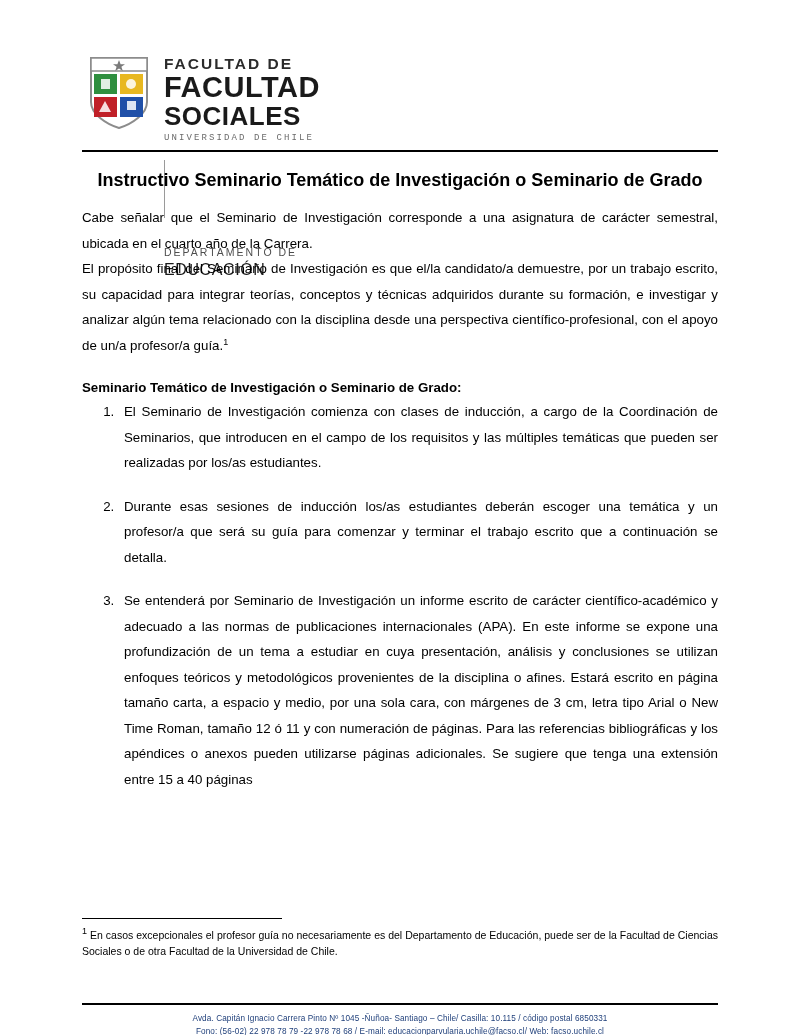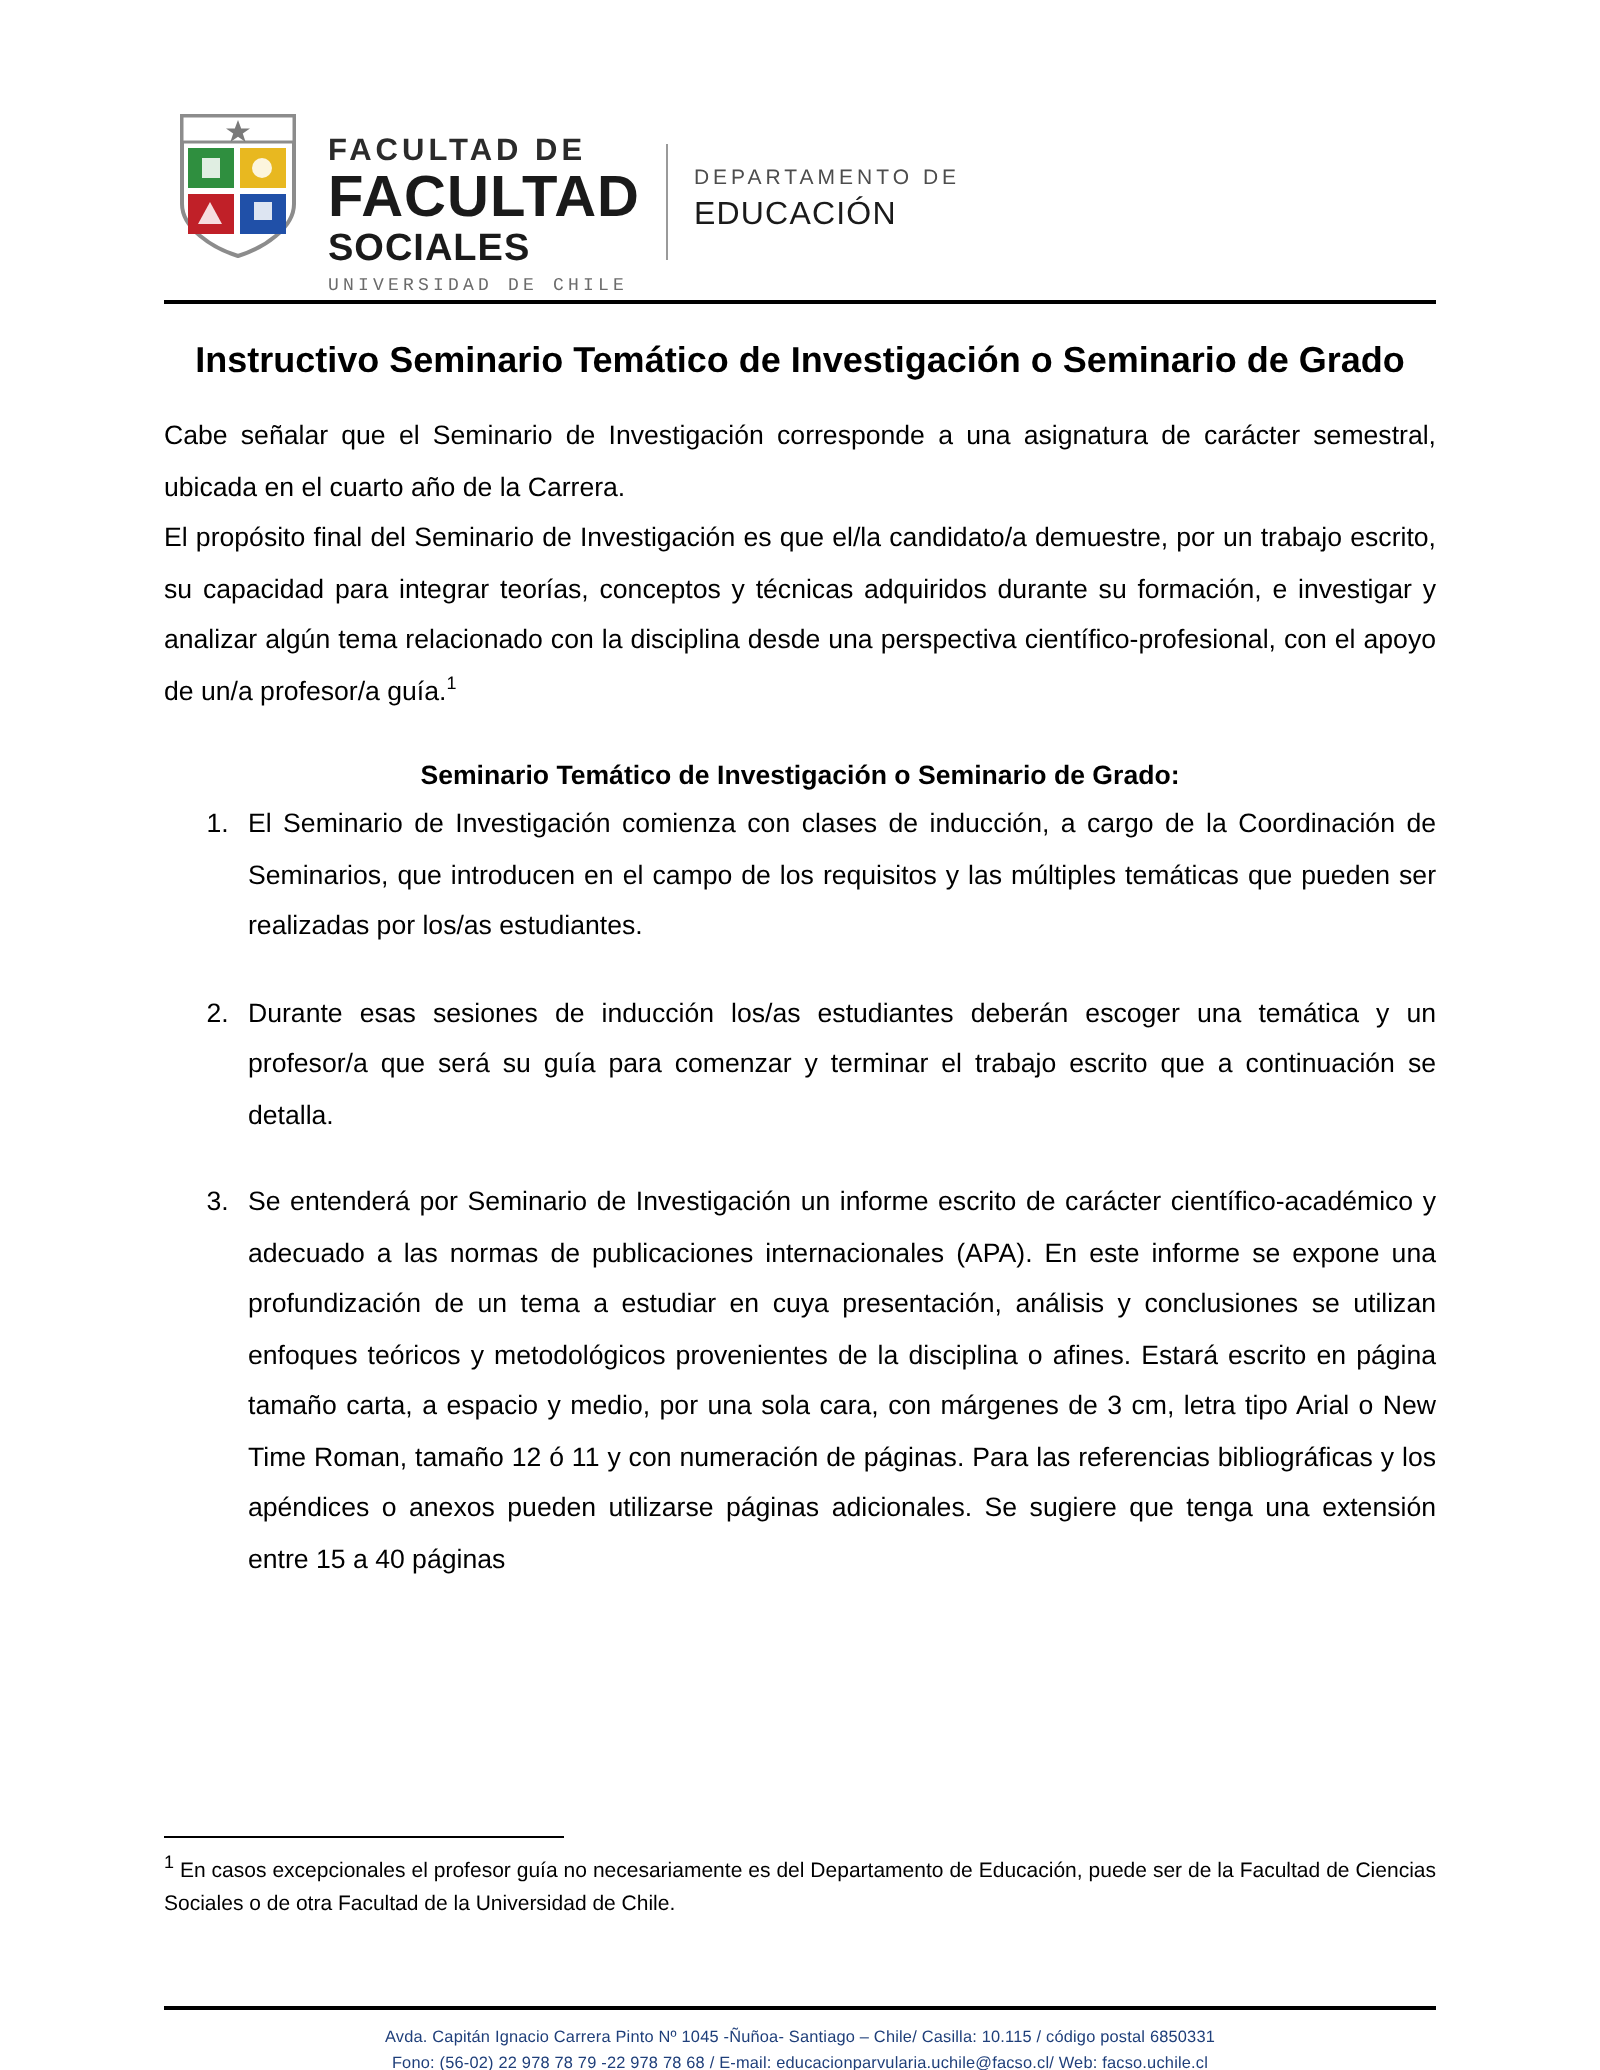--- a/index.html
+++ b/index.html
@@ -36,40 +36,41 @@
     height: 78px;
     position: relative;
     flex: 0 0 auto;
   }
   .crest svg { display: block; }
 
   .logo-text {
     display: flex;
     align-items: flex-start;
     gap: 13px;
-    margin-top: 16px;
+    margin-top: 4px;
+    flex-direction: column;
   }
   .fac-block {
     line-height: 1;
   }
   .fac-line1 {
     font-size: 15.5px;
     letter-spacing: 2.0px;
     font-weight: bold;
     color: #2b2b2b;
   }
   .fac-line2 {
     font-size: 29px;
     letter-spacing: 0.5px;
     font-weight: bold;
     color: #1a1a1a;
     margin-top: 1px;
   }
   .fac-line3 {
-    font-size: 19px;
+    font-size: 26px;
     letter-spacing: 0.5px;
     font-weight: bold;
     color: #1a1a1a;
     margin-top: 1px;
   }
   .fac-line4 {
     font-size: 9px;
     letter-spacing: 2.1px;
     color: #6b6b6b;
     margin-top: 5px;
@@ -112,21 +113,20 @@
   p.para {
     font-size: 13.3px;
     line-height: 1.92;
     text-align: justify;
     margin: 0 0 0 0;
   }
   .sec-head {
     font-size: 13.3px;
     font-weight: bold;
     margin: 22px 0 4px 0;
-    text-align: center;
   }
   ol.list {
     margin: 0;
     padding-left: 36px;
     font-size: 13.3px;
   }
   ol.list > li {
     line-height: 1.92;
     text-align: justify;
     margin-bottom: 18px;

